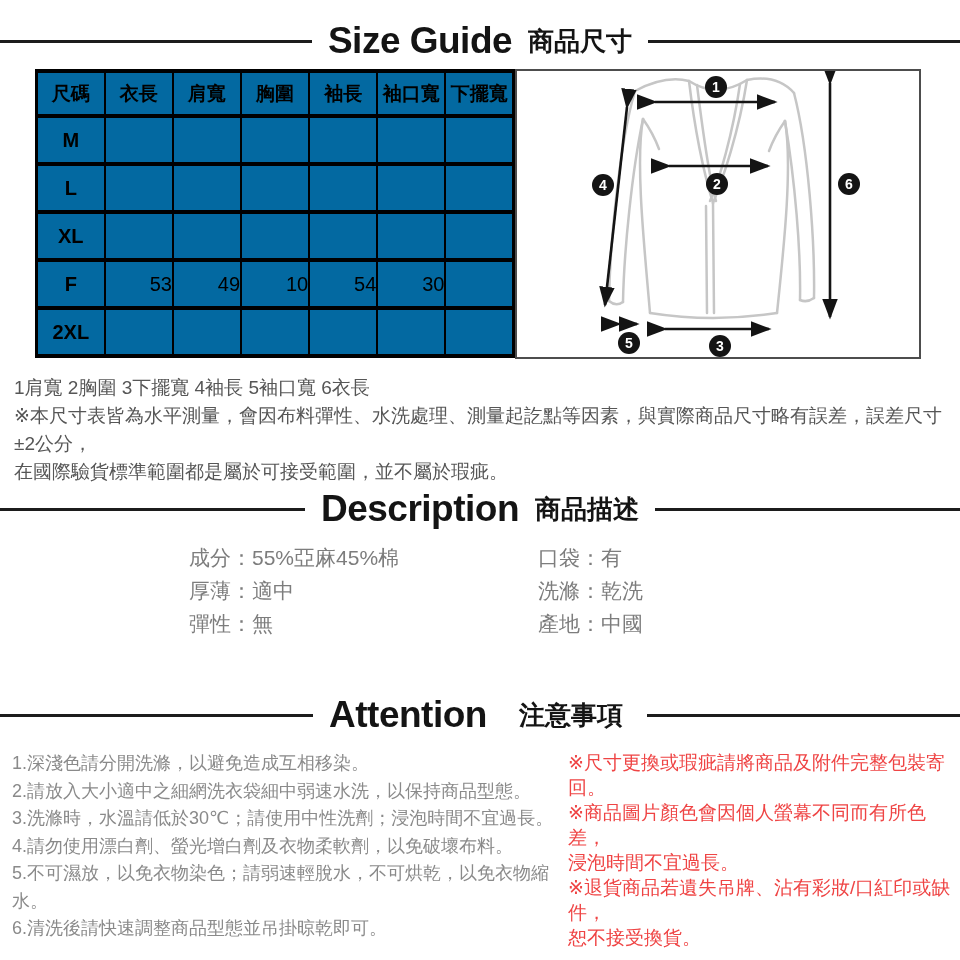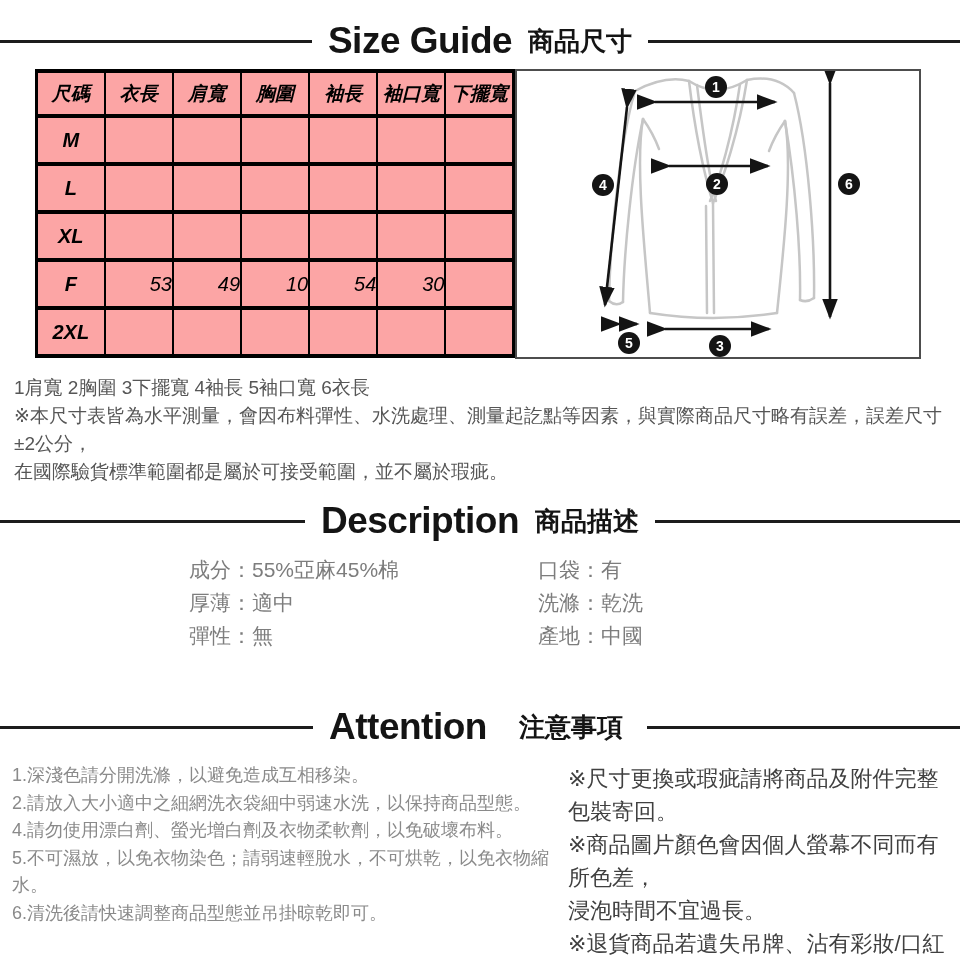--- a/index.html
+++ b/index.html
@@ -17,30 +17,30 @@
   .sec-title-en {
     font-size: 37px; font-weight: bold; color: #141414;
     letter-spacing: -0.5px; margin: 0 16px 0 16px; white-space: nowrap;
   }
   .sec-title-zh {
     font-size: 26px; font-weight: bold; color: #141414;
     margin-right: 16px; white-space: nowrap;
   }
   .attention-gap { margin-left: 16px; margin-right: 24px; }
   #header-size-guide { padding-top: 0; margin-top: 18px; height: 46px; }
-  #header-description { margin-top: 12px; height: 46px; }
+  #header-description { margin-top: 0px; height: 46px; }
   #header-attention { margin-top: 52px; height: 46px; }
 
   
   .sizeguide-row { display: flex; align-items: flex-start; padding-left: 35px; margin-top: 5px; }
   table.size-table { border-collapse: collapse; table-layout: fixed; width: 480px; border: 3px solid #000; }
   .size-table th, .size-table td {
     border: solid #000; border-width: 4px 2px;
     text-align: center; vertical-align: middle;
-    color: #000; background: #fca5a5; overflow: hidden; white-space: nowrap; font-style: italic;
+    color: #000; background: #0369a1; overflow: hidden; white-space: nowrap;
   }
   .size-table thead th { height: 45px; font-size: 19px; font-weight: bold; padding: 0; }
   .size-table tbody th { font-size: 20px; font-weight: bold; }
   .size-table tbody td { font-size: 20px; font-weight: normal; padding-left: 44px; }
   .size-table tbody tr { height: 48px; }
 
   .diagram-box {
     width: 406px; height: 290px; border: 2px solid #4d4d4d;
     margin-left: 0px; position: relative; background: #fff;
   }
@@ -59,21 +59,21 @@
   .desc-row { display: flex; padding-left: 189px; margin-top: 9px; }
   .desc-col { display: flex; flex-direction: column; }
   .desc-col.left { width: 349px; }
   .desc-col div { font-size: 21px; line-height: 33px; color: #7d7d7d; }
 
   
   .att-row { display: flex; padding-left: 12px; margin-top: 12px; }
   .att-list { width: 556px; }
   .att-list div { font-size: 18px; line-height: 27.5px; color: #8a8a8a; }
   .att-notes { flex: 1; }
-  .att-notes div { font-size: 22px; line-height: 33px; color: #404040; }
+  .att-notes div { font-size: 19px; line-height: 25px; color: #ef4444; }
 </style>
 </head>
 <body>
 
 <div class="page">
 
   <div class="sec-header" id="header-size-guide">
     <div class="sec-rule"></div>
     <div class="sec-title-en">Size Guide</div>
     <div class="sec-title-zh">商品尺寸</div>
@@ -222,20 +222,21 @@
     <div class="sec-rule"></div>
     <div class="sec-title-en">Attention</div>
     <div class="sec-title-zh attention-gap">注意事項</div>
     <div class="sec-rule"></div>
   </div>
 
   <div class="att-row">
     <div class="att-list">
       <div>1.深淺色請分開洗滌，以避免造成互相移染。</div>
       <div>2.請放入大小適中之細網洗衣袋細中弱速水洗，以保持商品型態。</div>
+      <div>3.洗滌時，水溫請低於30℃；請使用中性洗劑；浸泡時間不宜過長。</div>
       <div>4.請勿使用漂白劑、螢光增白劑及衣物柔軟劑，以免破壞布料。</div>
       <div>5.不可濕放，以免衣物染色；請弱速輕脫水，不可烘乾，以免衣物縮水。</div>
       <div>6.清洗後請快速調整商品型態並吊掛晾乾即可。</div>
 
     </div>
     <div class="att-notes">
       <div>※尺寸更換或瑕疵請將商品及附件完整包裝寄回。</div>
       <div>※商品圖片顏色會因個人螢幕不同而有所色差，</div>
       <div>浸泡時間不宜過長。</div>
       <div>※退貨商品若遺失吊牌、沾有彩妝/口紅印或缺件，</div>

